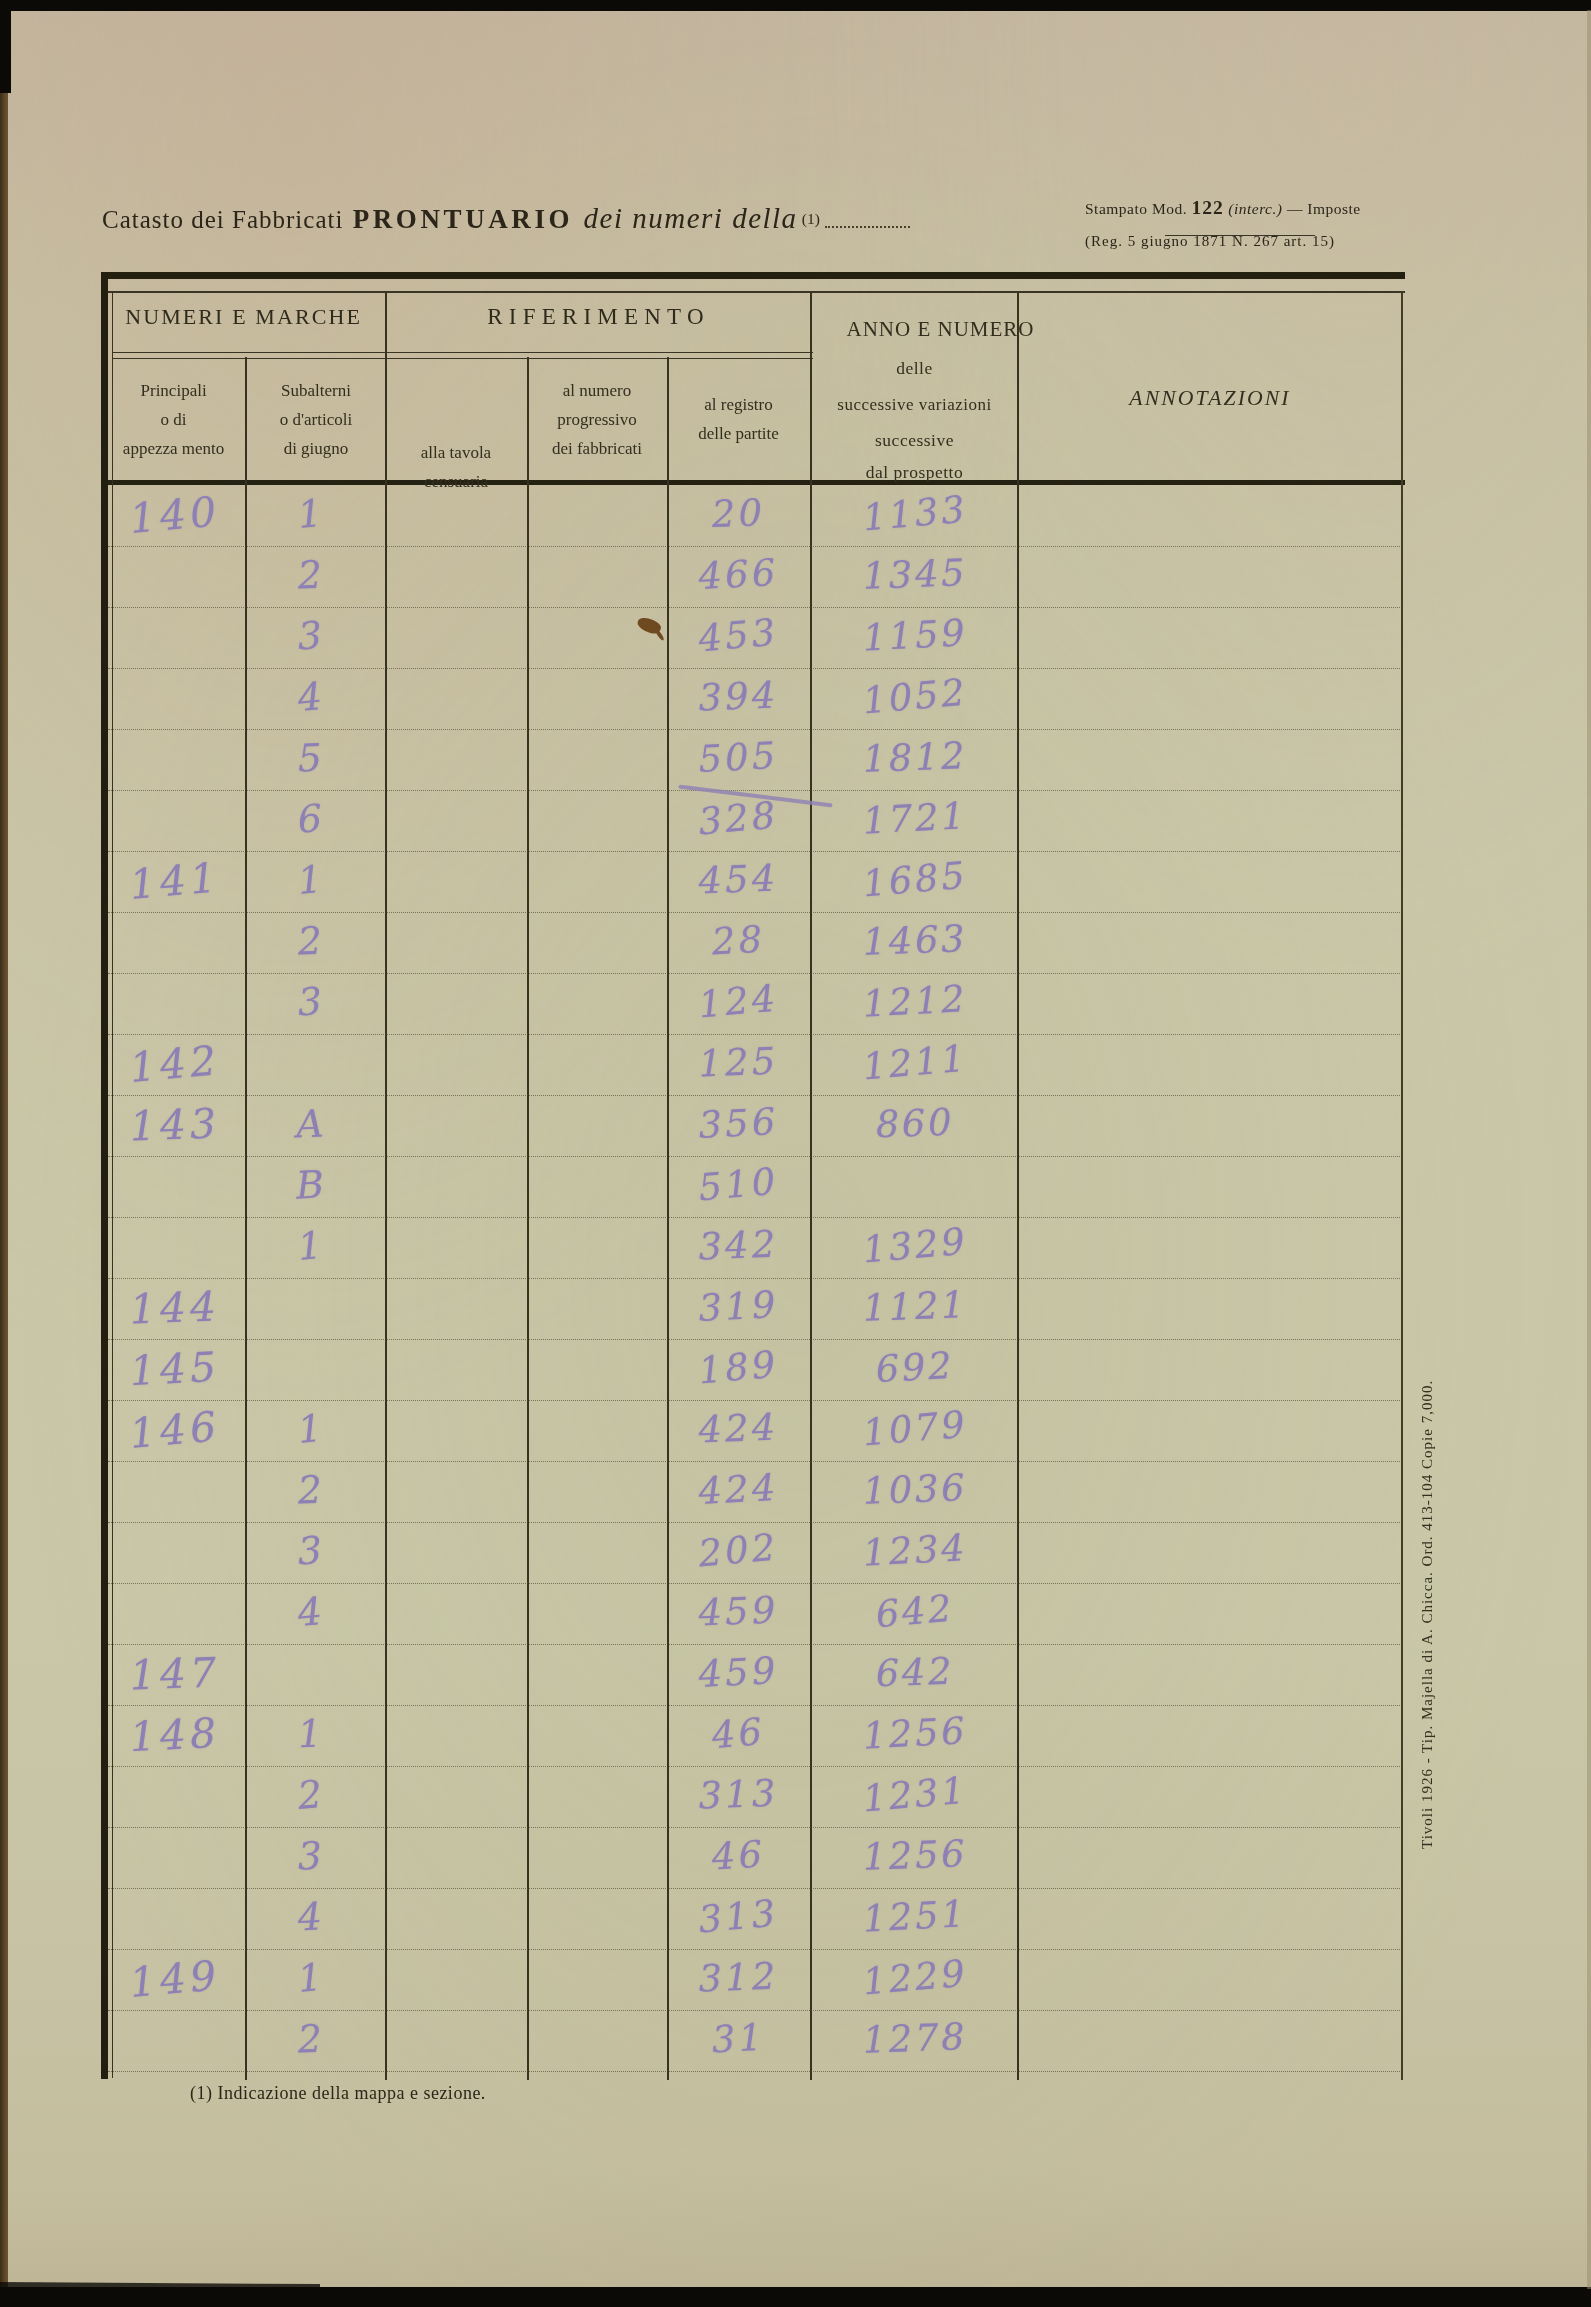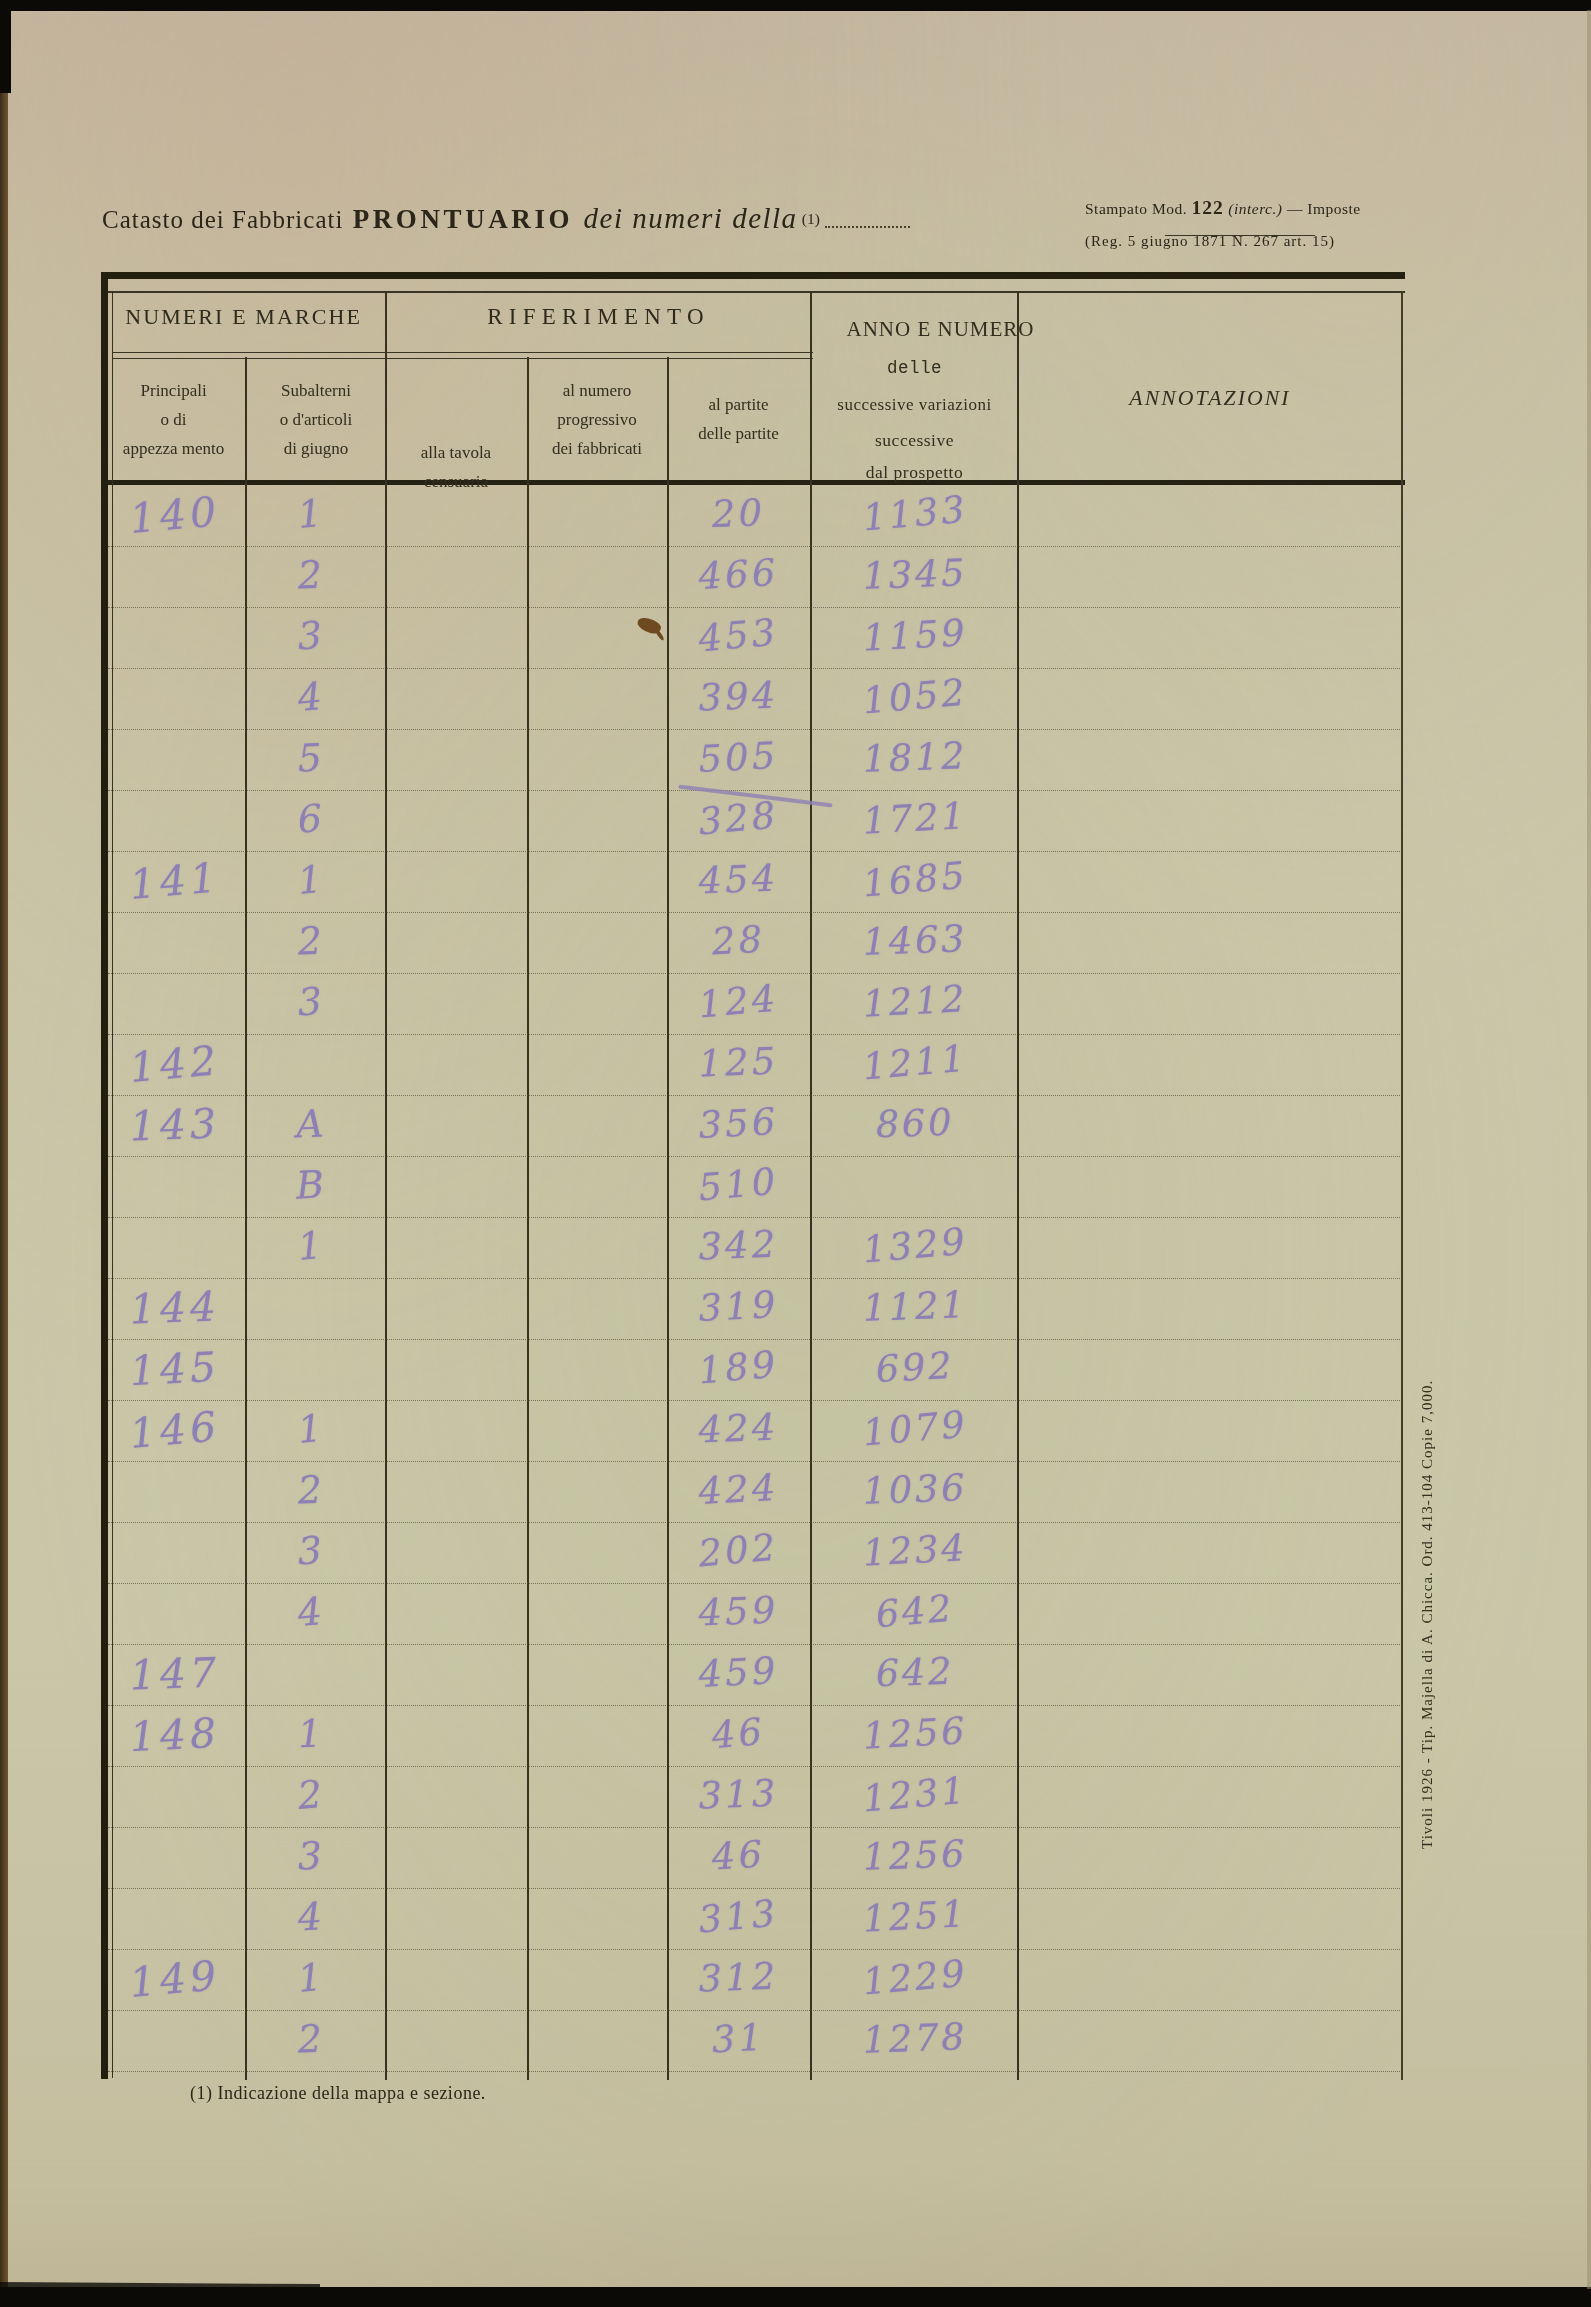--- a/index.html
+++ b/index.html
@@ -161,27 +161,27 @@
       <div class="colhead" style="left: 286px; top: 118px; width: 138px; margin-top: 48px;">
         <div>alla tavola</div>
         <div>censuaria</div>
       </div>
       <div class="colhead" style="left: 428px; top: 104px; width: 136px;">
         <div>al numero</div>
         <div>progressivo</div>
         <div>dei fabbricati</div>
       </div>
       <div class="colhead" style="left: 568px; top: 118px; width: 139px;">
-        <div>al partite</div>
+        <div>al registro</div>
         <div>delle partite</div>
       </div>
     </div>
   <div id="anno-header">
       <div class="annohead" style="left: 713px; top: 45px; width: 201px; font-size: 21px; letter-spacing: 1px; margin-left: 26px;">ANNO E NUMERO</div>
-      <div class="annohead" style="left: 713px; top: 86px; width: 201px; font-size: 17.5px; letter-spacing: 0.5px; font-family: Liberation Mono, monospace;">delle</div>
+      <div class="annohead" style="left: 713px; top: 86px; width: 201px; font-size: 17.5px; letter-spacing: 0.5px;">delle</div>
       <div class="annohead" style="left: 713px; top: 123px; width: 201px; font-size: 17px; letter-spacing: 0.5px;">successive variazioni</div>
       <div class="annohead" style="left: 713px; top: 158px; width: 201px; font-size: 17.5px; letter-spacing: 0.5px;">successive</div>
       <div class="annohead" style="left: 713px; top: 190px; width: 201px; font-size: 17.5px; letter-spacing: 0.5px;">dal prospetto</div>
     </div>
   <div id="annotazioni-h" style="left: 944px; top: 114px; width: 330px; text-align: center;">ANNOTAZIONI</div>
   <div id="tbody">
       <div class="dotted-sep" style="top: 274px;"></div>
       <div class="hw hw-p" style="left: 9.3px; top: 223px; width: 130px; transform: rotate(-5deg);">140</div>
       <div class="hw hw-s" style="left: 149px; top: 223px; width: 120px; transform: rotate(-5deg);">1</div>
       <div class="hw hw-r" style="left: 569px; top: 223px; width: 137px; transform: rotate(-2deg);">20</div>

